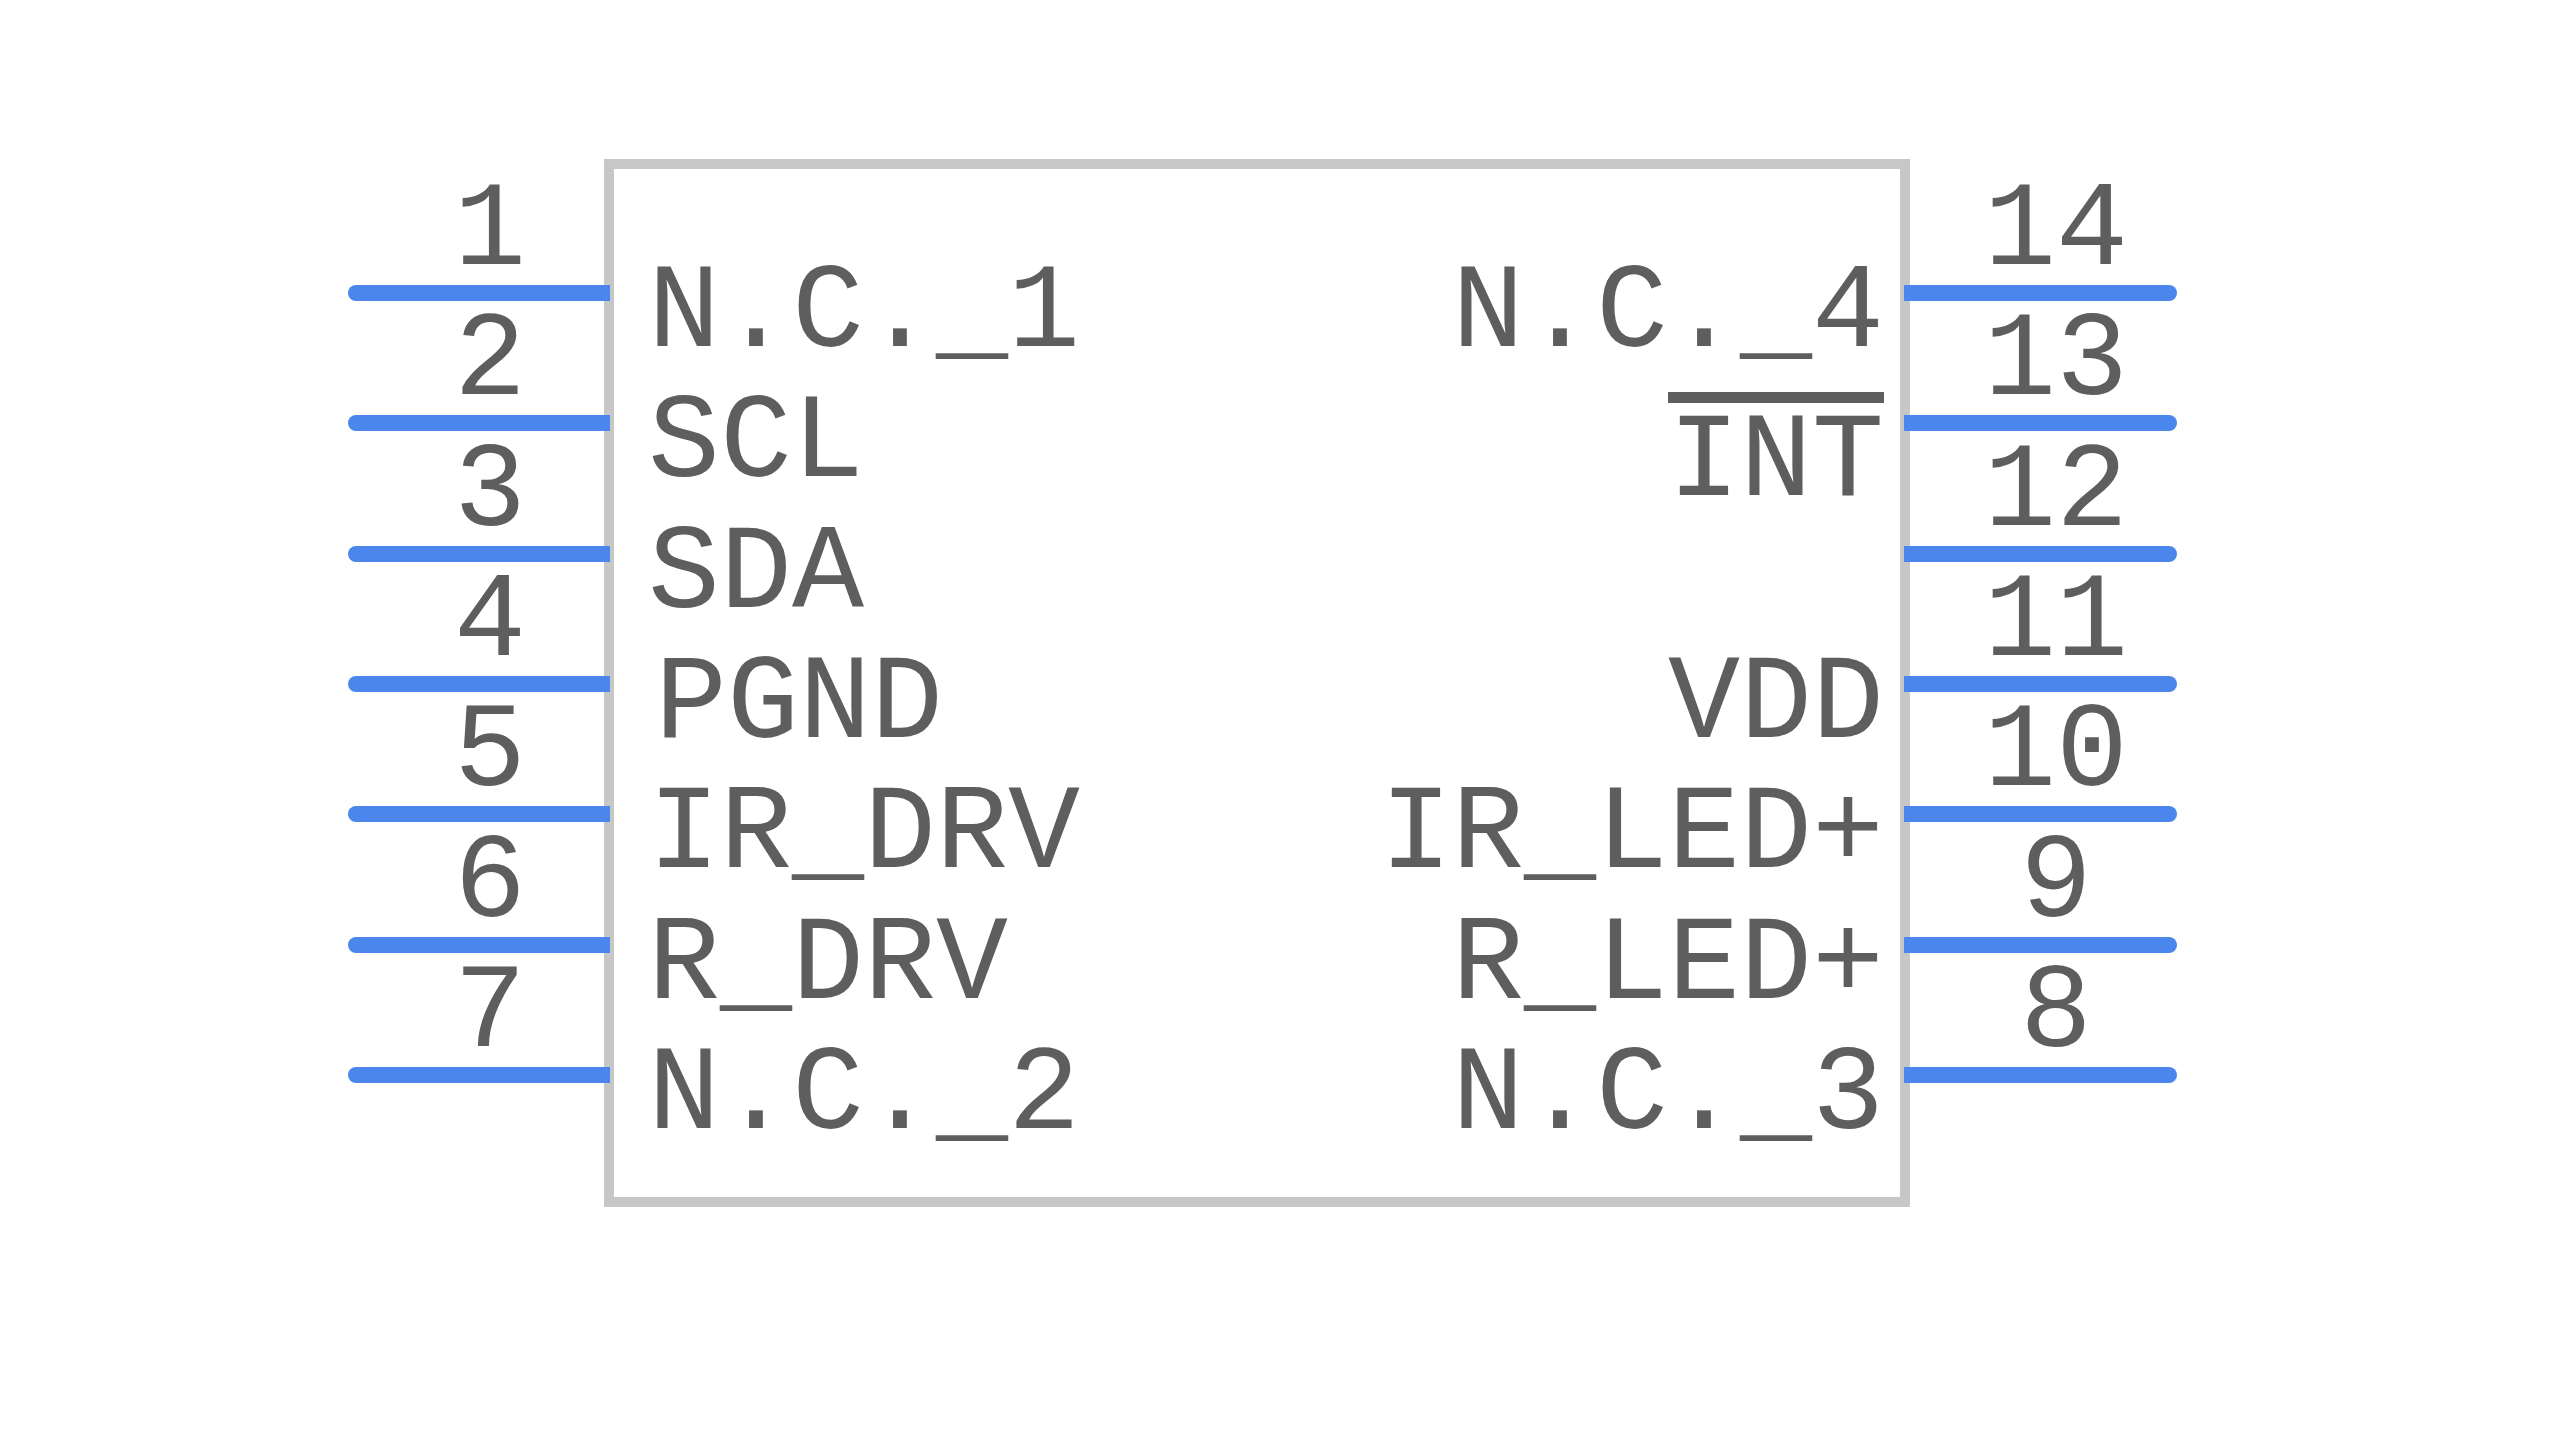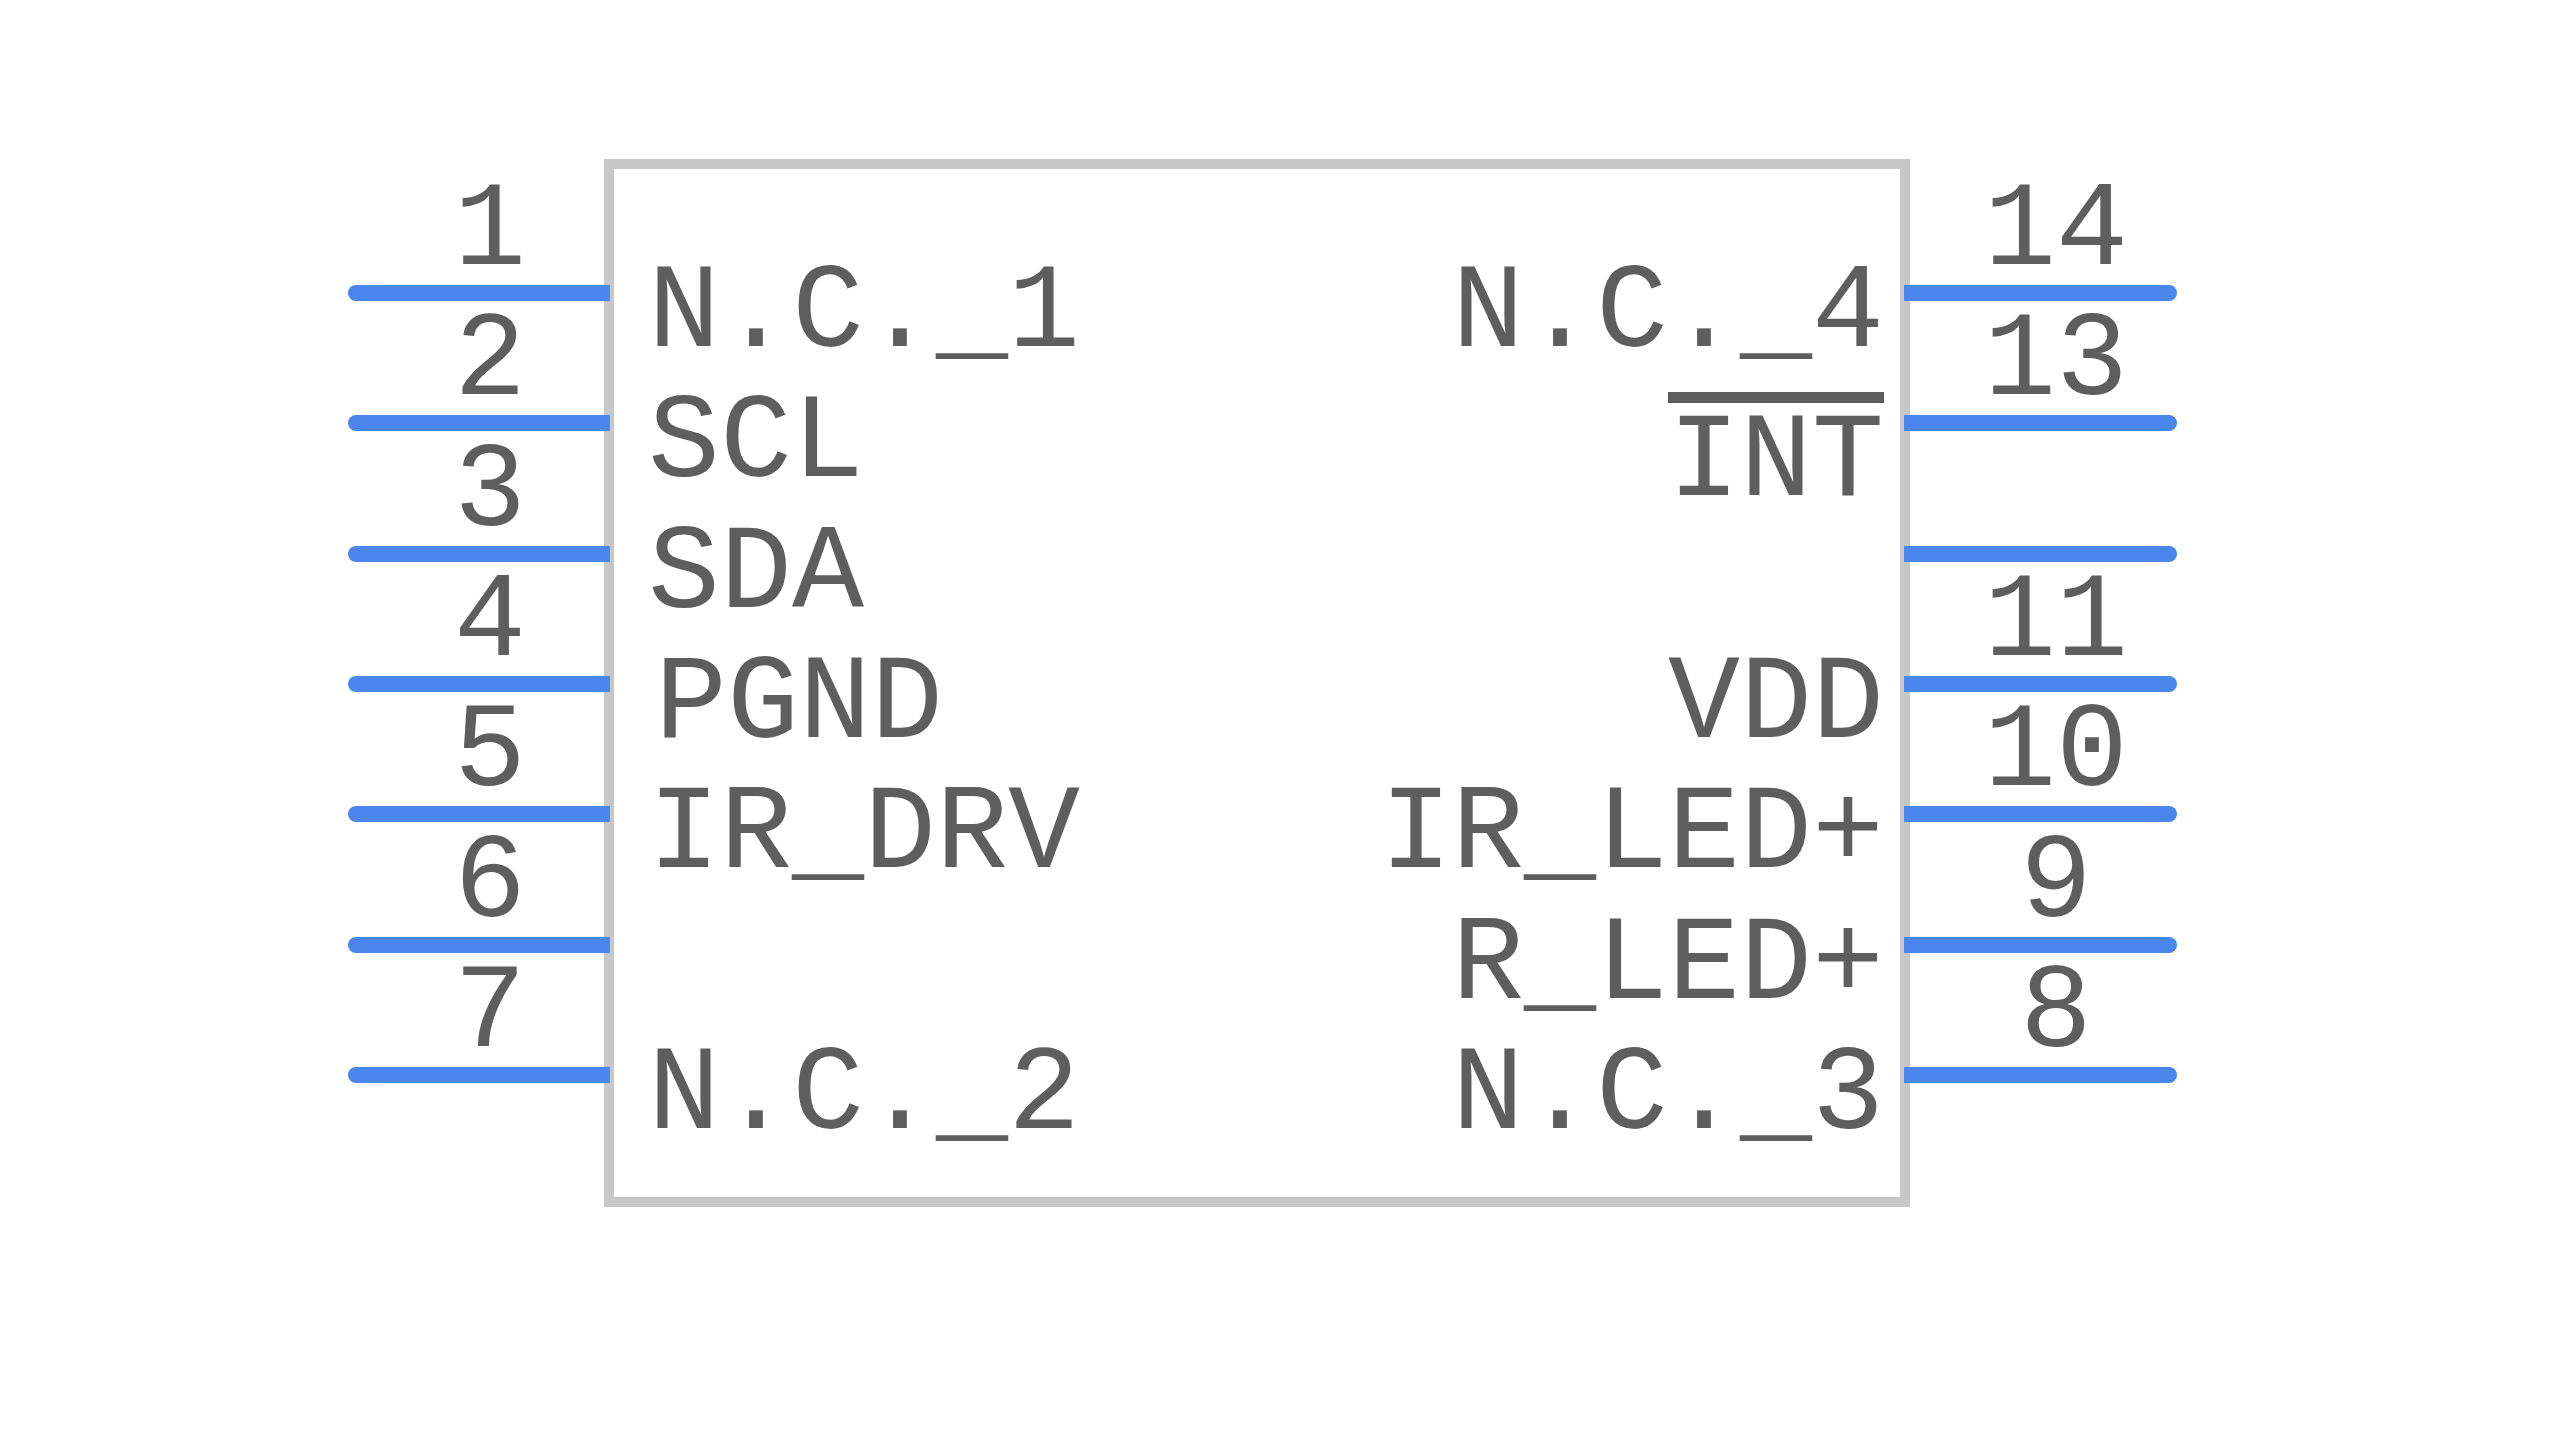--- a/index.html
+++ b/index.html
@@ -71,30 +71,32 @@
     <div class="pin-number left" style="top: 432.66px;">3</div>
     <div class="pin-name left" style="top: 514.66px; text-align: center;">SDA</div>
     <div class="pin-line left" style="top: 675.99px;"></div>
     <div class="pin-number left" style="top: 562.99px;">4</div>
     <div class="pin-name left" style="top: 644.99px; margin-left: 7px;">PGND</div>
     <div class="pin-line left" style="top: 806.32px;"></div>
     <div class="pin-number left" style="top: 693.32px;">5</div>
     <div class="pin-name left" style="top: 775.32px;">IR_DRV</div>
     <div class="pin-line left" style="top: 936.65px;"></div>
     <div class="pin-number left" style="top: 823.65px;">6</div>
+    <div class="pin-name left" style="top: 905.65px;">R_DRV</div>
     <div class="pin-line left" style="top: 1066.98px;"></div>
     <div class="pin-number left" style="top: 953.98px;">7</div>
     <div class="pin-name left" style="top: 1035.98px;">N.C._2</div>
     <div class="pin-line right" style="top: 285px;"></div>
     <div class="pin-number right" style="top: 172px;">14</div>
     <div class="pin-name right" style="top: 254px;">N.C._4</div>
     <div class="pin-line right" style="top: 415.33px;"></div>
     <div class="pin-number right" style="top: 302.33px;">13</div>
     <div class="pin-name right" style="top: 392px;"><span class="ov">INT</span></div>
     <div class="pin-line right" style="top: 545.66px;"></div>
+    <div class="pin-number right" style="top: 432.66px;">12</div>
     <div class="pin-line right" style="top: 675.99px;"></div>
     <div class="pin-number right" style="top: 562.99px;">11</div>
     <div class="pin-name right" style="top: 644.99px;">VDD</div>
     <div class="pin-line right" style="top: 806.32px;"></div>
     <div class="pin-number right" style="top: 693.32px;">10</div>
     <div class="pin-name right" style="top: 775.32px;">IR_LED+</div>
     <div class="pin-line right" style="top: 936.65px;"></div>
     <div class="pin-number right" style="top: 823.65px;">9</div>
     <div class="pin-name right" style="top: 905.65px;">R_LED+</div>
     <div class="pin-line right" style="top: 1066.98px;"></div>

